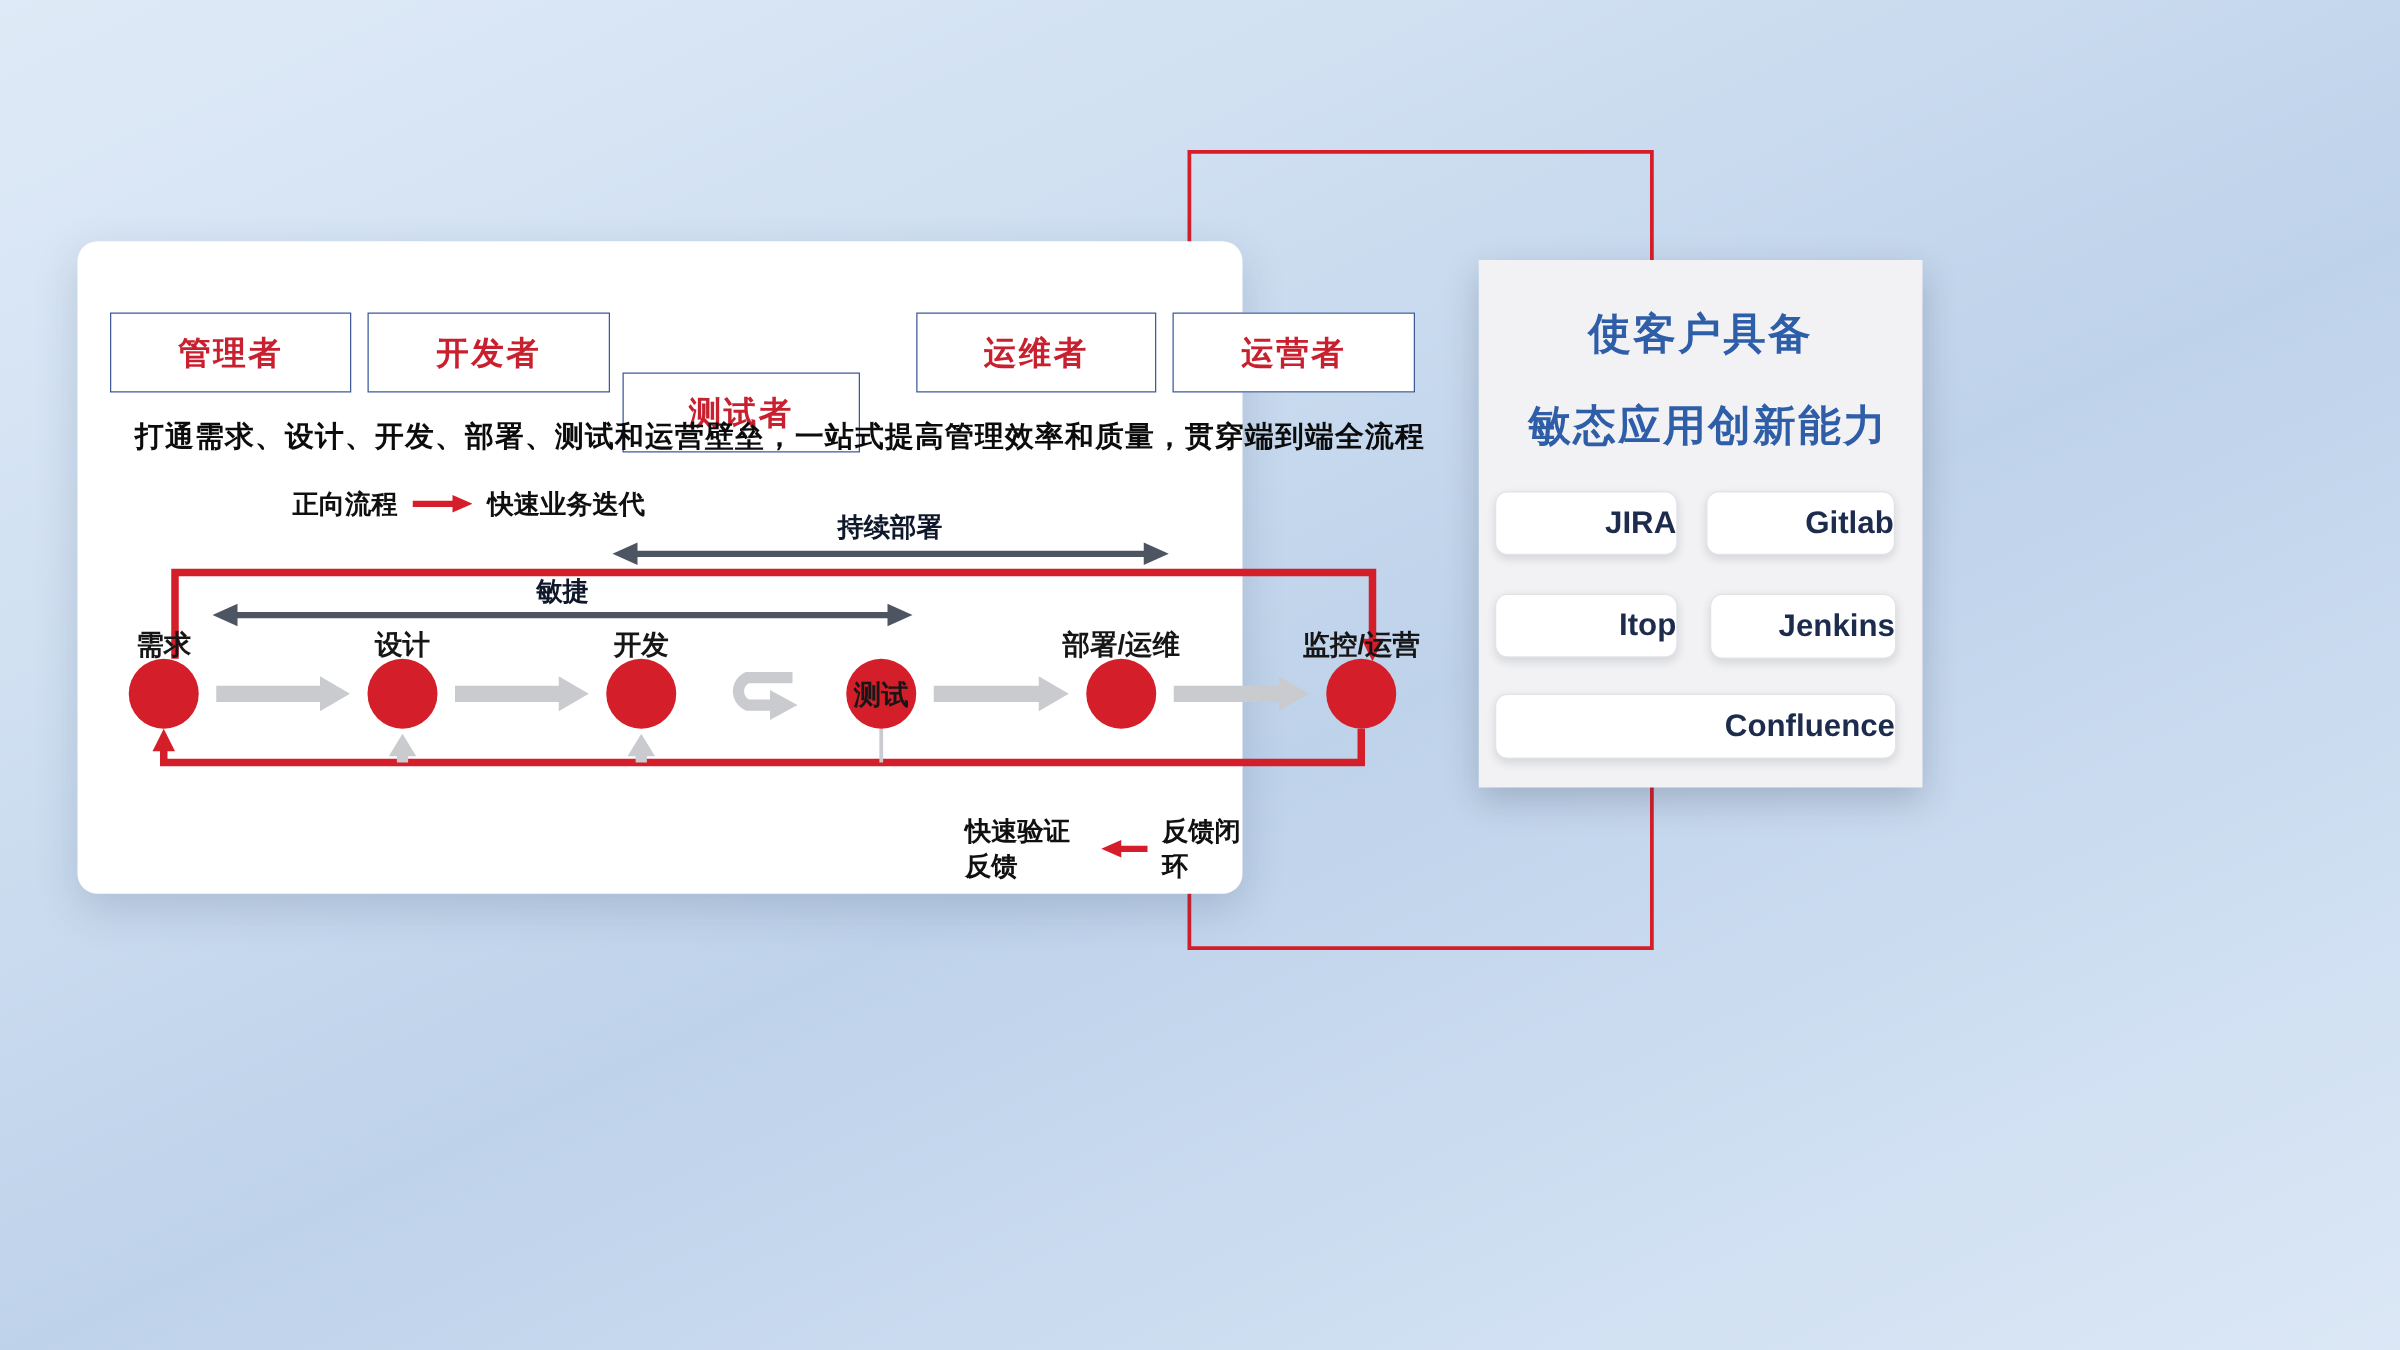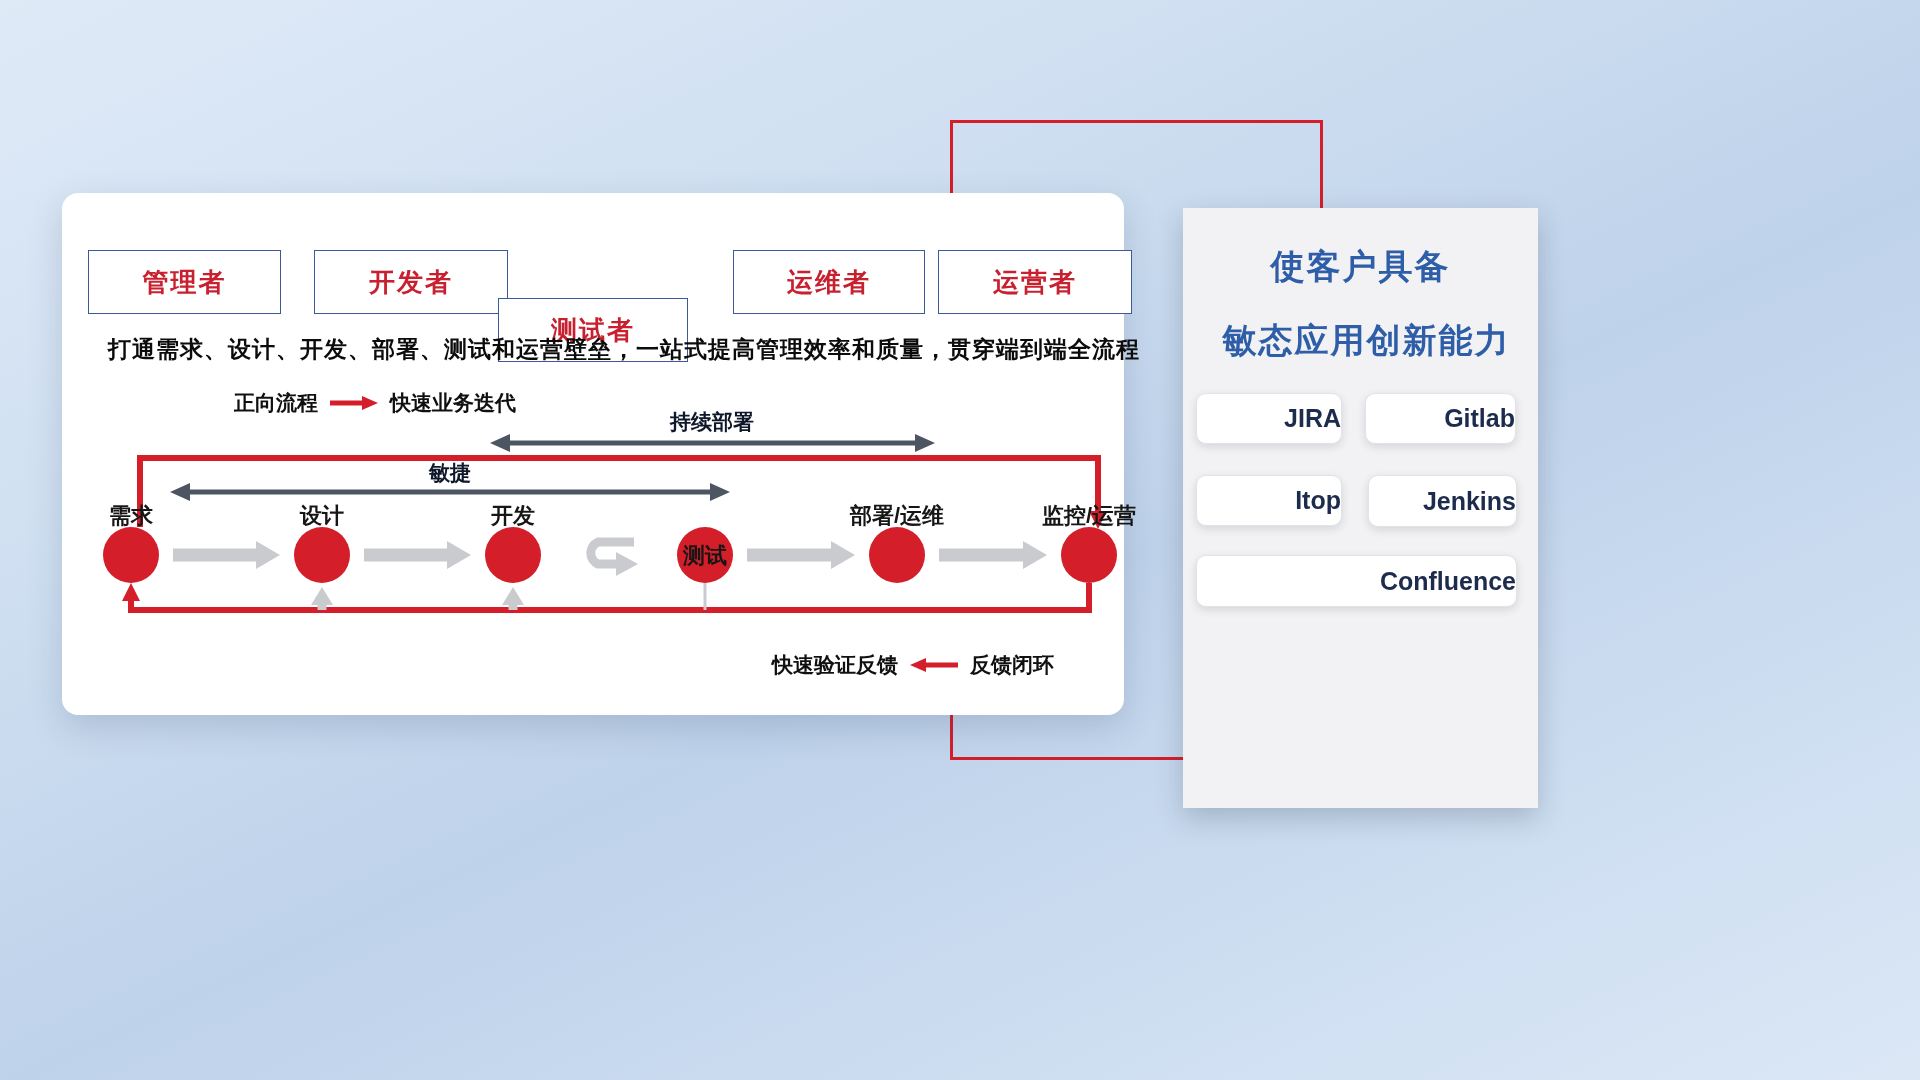--- a/index.html
+++ b/index.html
@@ -9,28 +9,28 @@
     background:linear-gradient(155deg,#dfeaf7 0%,#cfdff1 30%,#bed2ea 55%,#cfdff2 80%,#dbe7f5 100%);
     position:relative;
   }
   .abs { position:absolute; }
 
   
   .red-frame { left:950px; top:120px; width:373px; height:640px;
     border:3px solid #d41e2a; z-index:1; }
 
   
-  .main-panel { left:62px; top:193px; width:1062px; height:522px;
+  .main-panel { left:62px; top:193px; width:932px; height:522px;
     background:#ffffff; border-radius:16px; z-index:2;
     box-shadow:0 12px 34px rgba(40,60,95,.18); }
 
   .role-box { top:57px; height:64px; background:#fff;
     border:1.5px solid #3c5a9a; display:flex; align-items:center; justify-content:center;
     color:#c8202e; font-size:26px; font-weight:700; letter-spacing:2px; z-index:3; }
-  .r1{left:26px;width:193px;} .r2{left:252px;width:194px;} .r3{left:436px;width:190px;margin-top:48px;}
+  .r1{left:26px;width:193px;} .r2{left:232px;width:194px;} .r3{left:436px;width:190px;margin-top:48px;}
   .r4{left:671px;width:192px;} .r5{left:876px;width:194px;}
 
   .subtitle { left:46px; top:141px; width:1040px; font-size:23px; font-weight:700;
     color:#0c0c0c; letter-spacing:1px; z-index:3; }
 
   .legend-row { display:flex; align-items:center; gap:12px; z-index:3; }
   .legend-forward { left:172px; top:196px; }
   .legend-feedback { left:710px; top:458px; }
   .legend-strong { font-size:21px; font-weight:700; color:#101010; }
   .legend-text { font-size:21px; font-weight:600; color:#101010; }
@@ -39,21 +39,21 @@
   .lbl-cd { left:590px; top:215px; width:120px; }
   .lbl-agile { left:348px; top:266px; width:80px; }
 
   .flow-svg { left:0; top:0; width:1115px; height:522px; z-index:2; }
 
   .stage-label { top:308px; width:130px; text-align:center; font-size:22px;
     font-weight:700; color:#161616; z-index:3; }
   .s0{left:4px;} .s1{left:195px;} .s2{left:386px;} .s3{left:578px;margin-top:40px;} .s4{left:770px;} .s5{left:962px;}
 
   
-  .right-panel { left:1183px; top:208px; width:355px; height:600px;
+  .right-panel { left:1183px; top:208px; width:355px; height:422px;
     background:#f2f2f4; z-index:3; box-shadow:0 10px 26px rgba(30,40,60,.22); }
   .rp-title { width:100%; text-align:center; font-weight:700; font-size:34px;
     color:#2f5ea8; letter-spacing:2px; }
   .rp-t1 { top:36px; } .rp-t2 { top:110px;padding-left:12px; }
   .tool-chip { background:#ffffff; border:1px solid #e2e3e7; border-radius:10px;
     box-shadow:0 3px 8px rgba(30,40,60,.14); display:flex; align-items:center;
     justify-content:flex-end; font-size:25px; font-weight:700; color:#1d2b4d; }
   .t-jira{left:13px;top:185px;width:146px;height:51px;}
   .t-gitlab{left:182px;top:185px;width:151px;height:51px;}
   .t-itop{left:13px;top:267px;width:146px;height:51px;}

